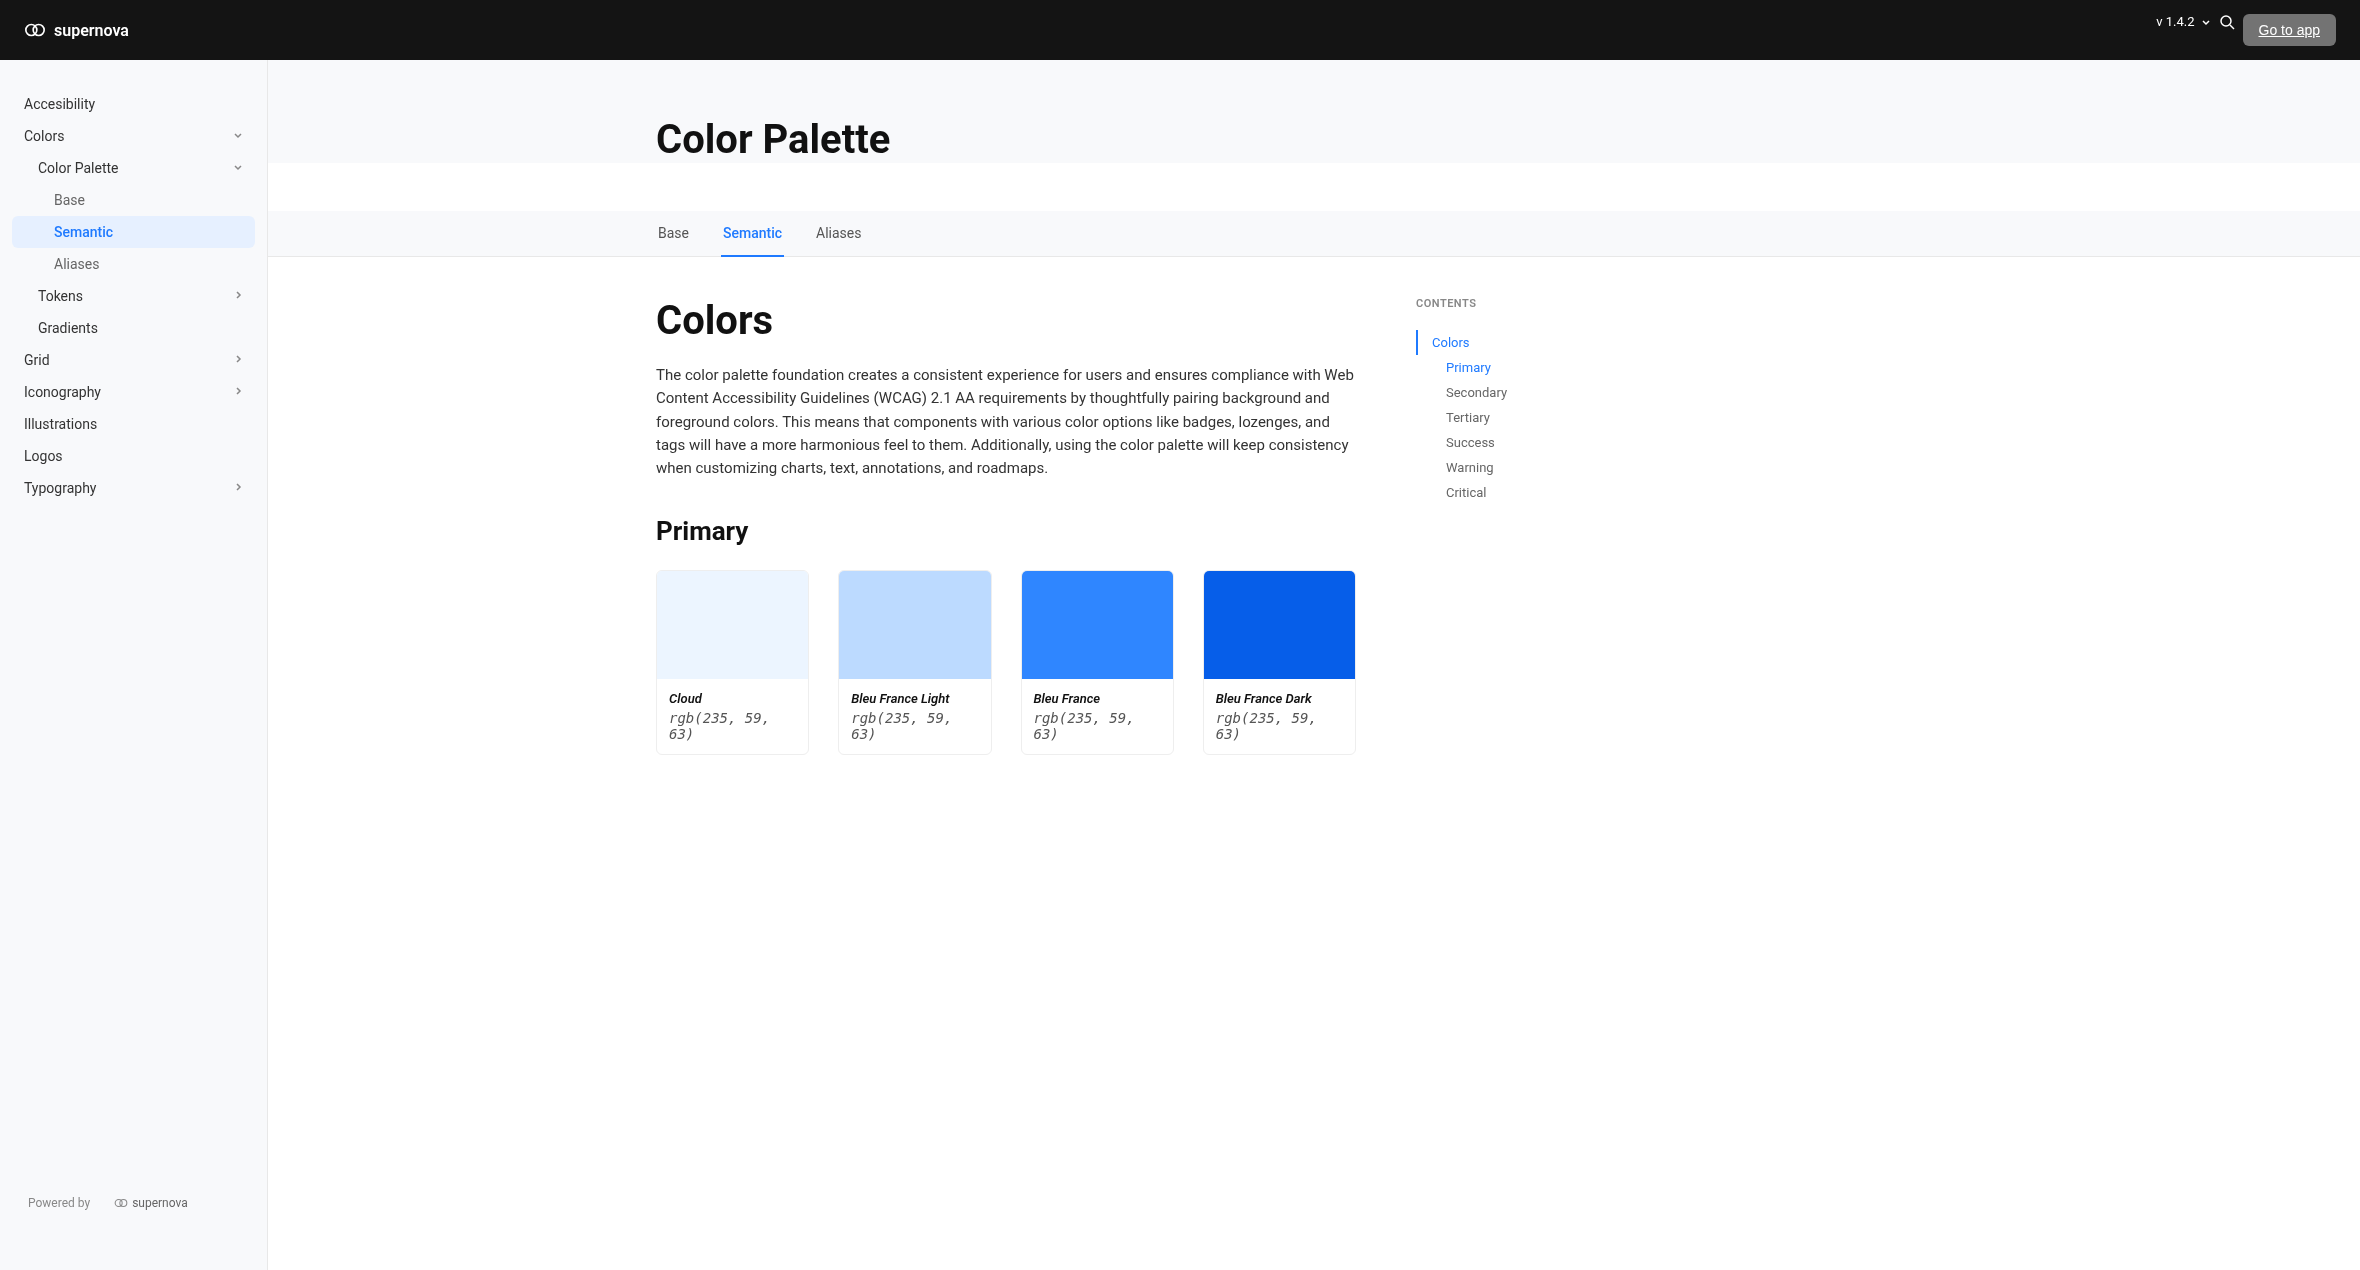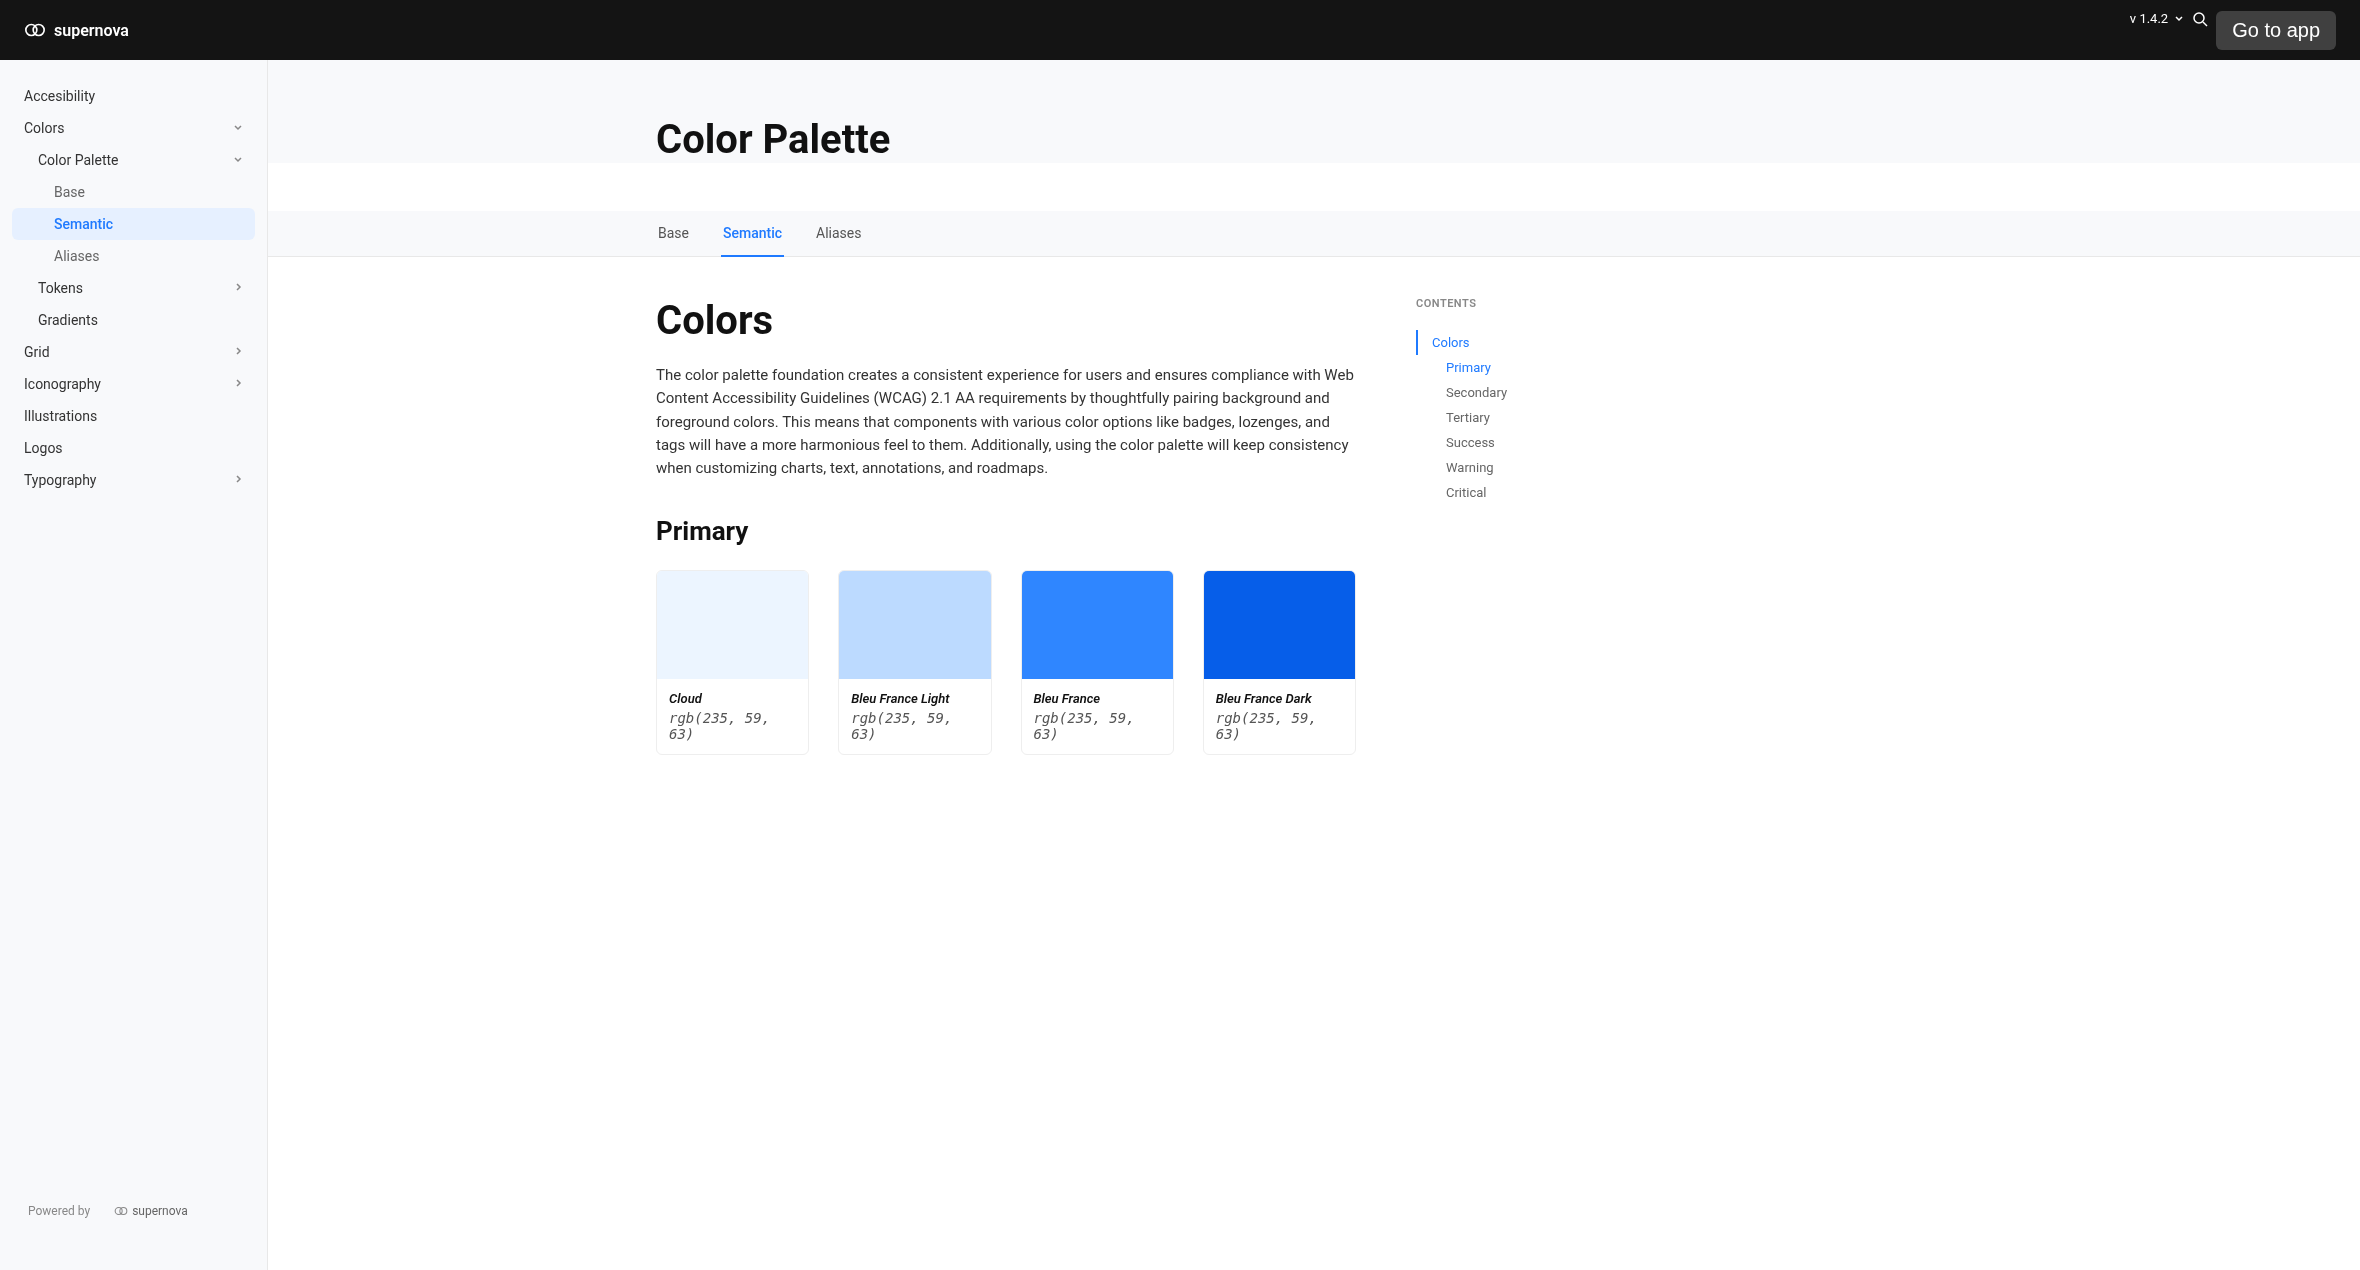--- a/index.html
+++ b/index.html
@@ -60,37 +60,38 @@
       display: flex;
       align-items: center;
       gap: 6px;
       cursor: pointer;
     }
     .search-icon {
       color: #fff;
       cursor: pointer;
     }
     .go-to-app {
-      background: #404040;
+      background: #737373;
       color: #fff;
       padding: 8px 16px;
       border-radius: 6px;
-      font-size: 20px;
+      font-size: 14px;
       cursor: pointer;
       border: none;
+      text-decoration: underline;
     }
     .layout {
       display: flex;
       height: calc(100vh - 60px);
     }
     .sidebar {
       width: 268px;
       background: #f8f9fb;
       border-right: 1px solid #e8e8e8;
-      padding: 20px 12px;
+      padding: 28px 12px;
       display: flex;
       flex-direction: column;
       position: relative;
     }
     .sidebar-item {
       display: flex;
       align-items: center;
       justify-content: space-between;
       padding: 8px 12px;
       font-size: 14px;

